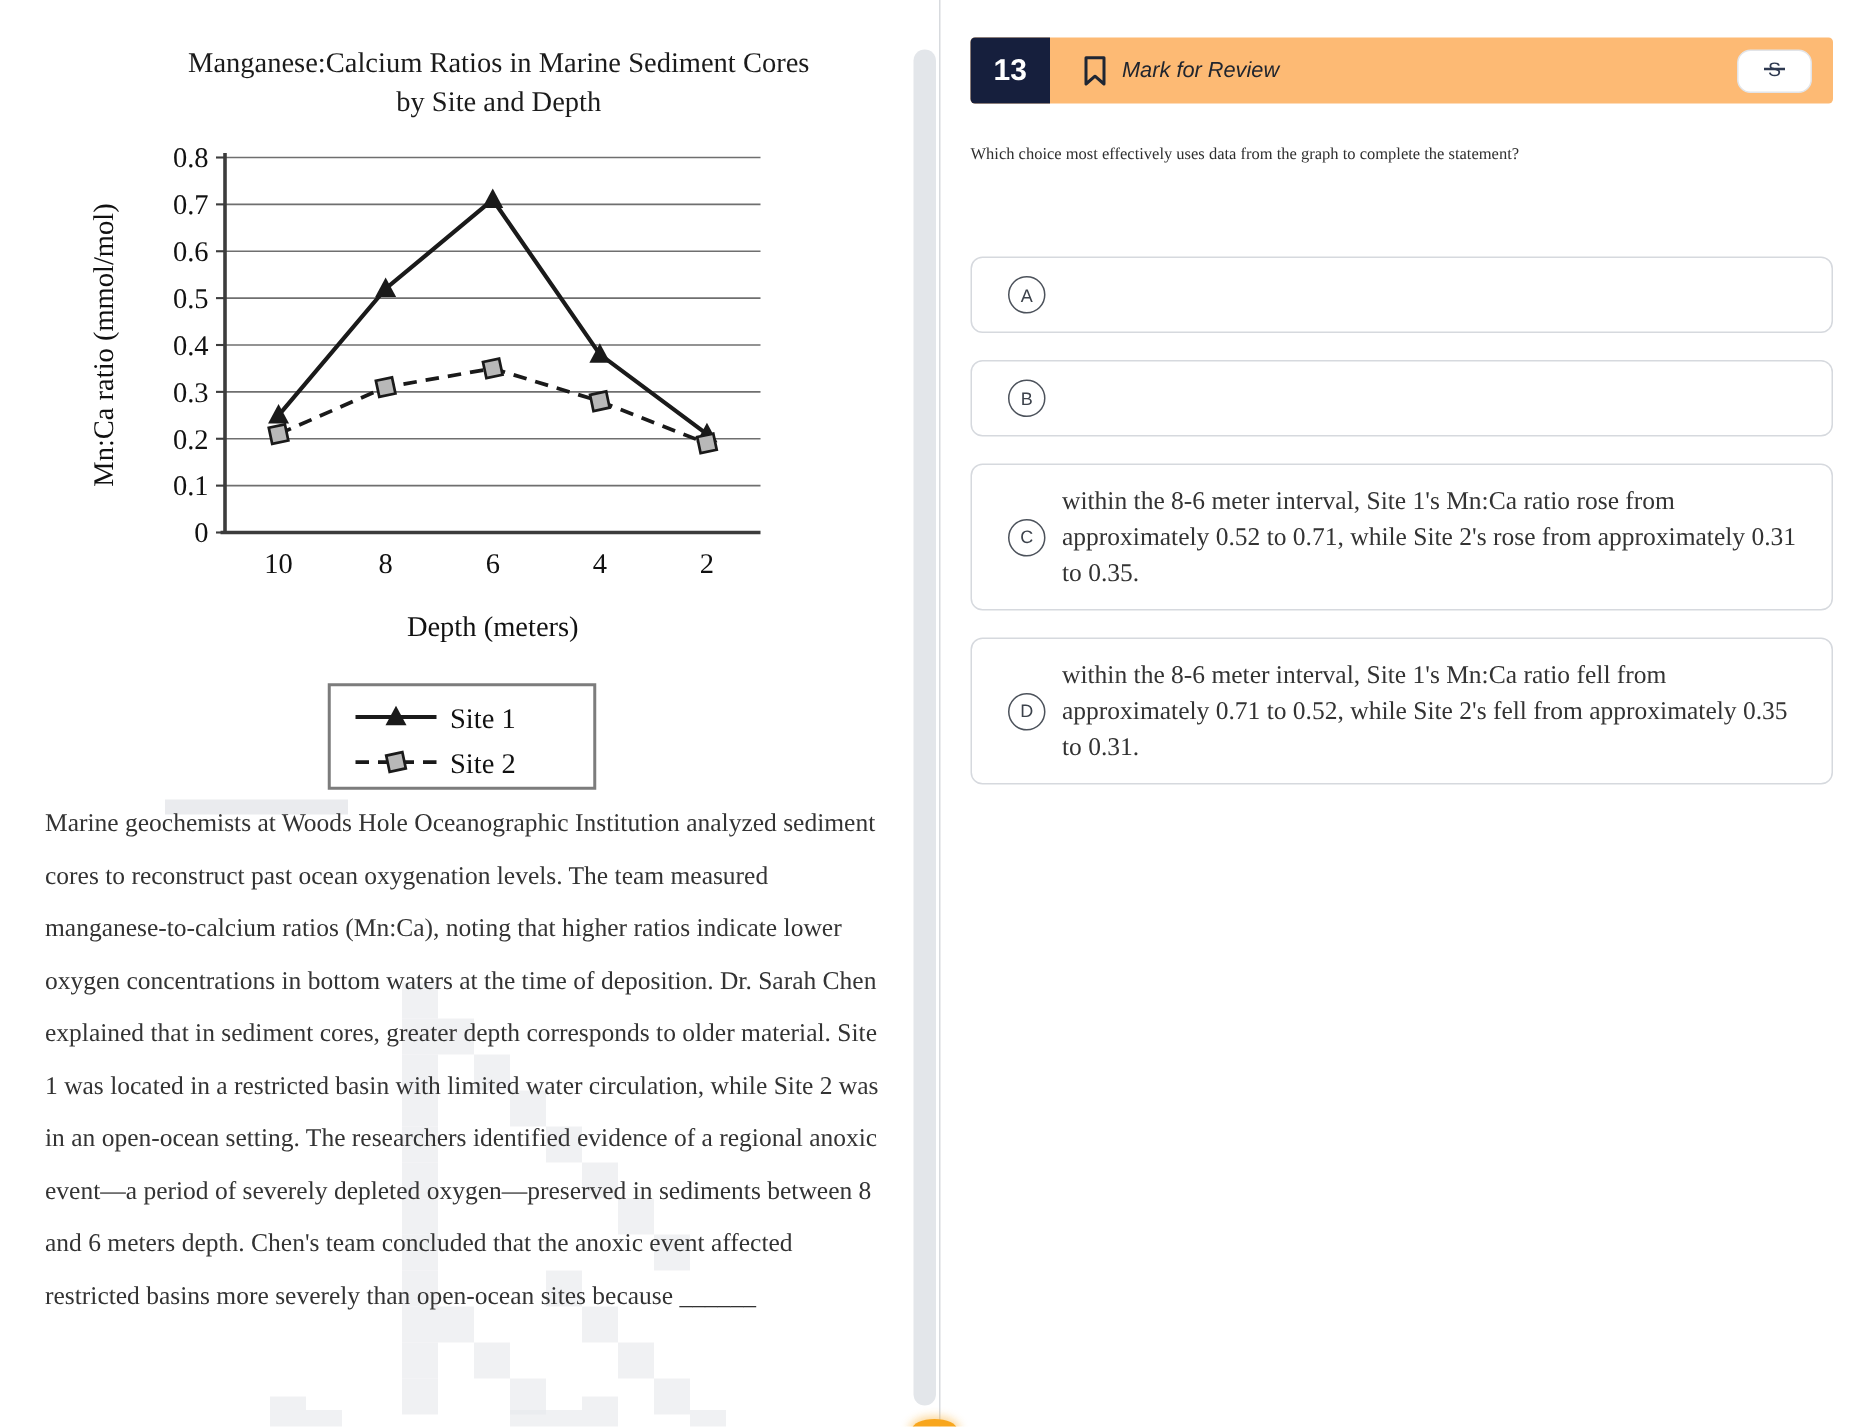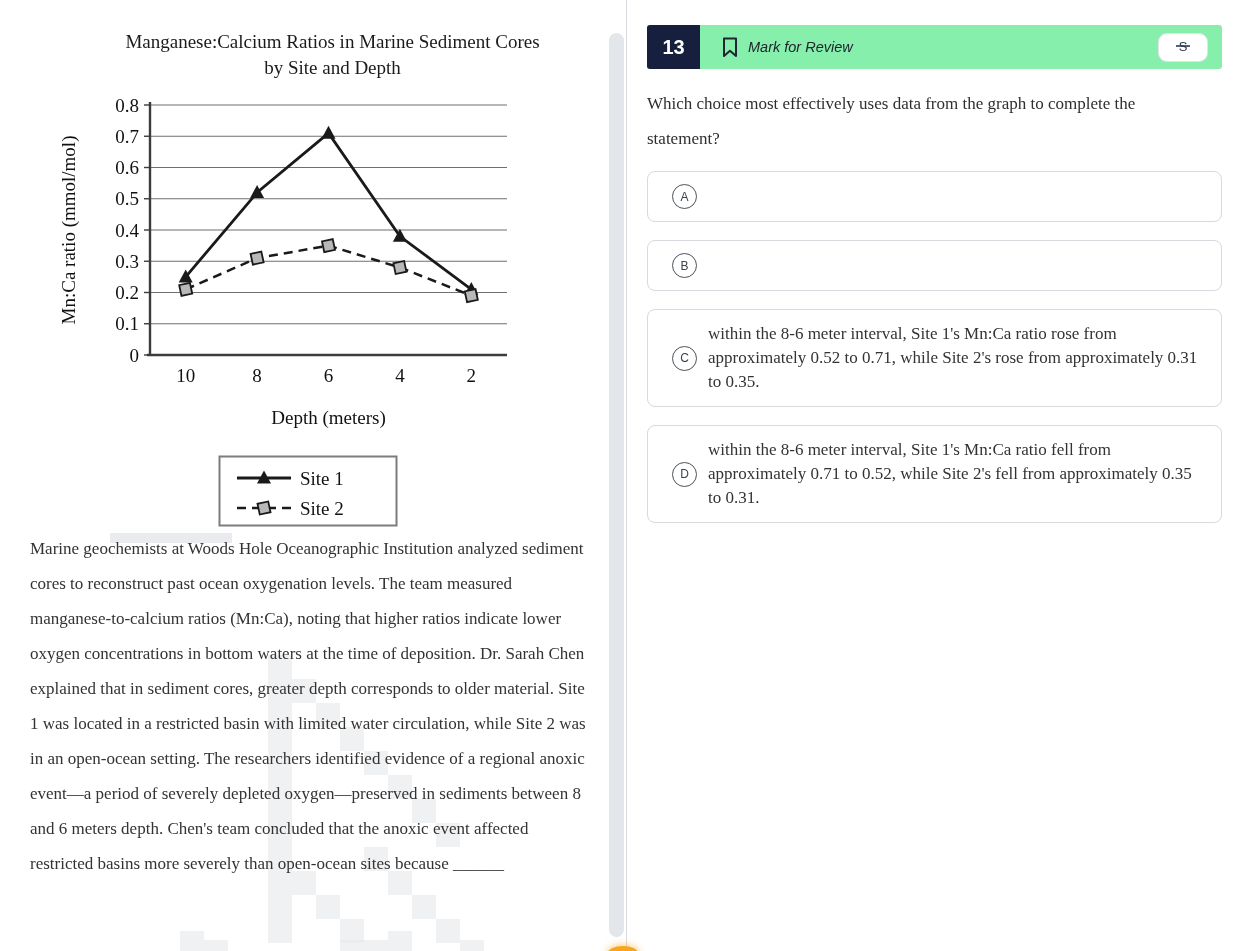--- a/index.html
+++ b/index.html
@@ -30,32 +30,32 @@
   .divider-line { position:absolute; left:626px; top:0; width:1px; height:951px; background:#d7dade; }
   .divider-scrollbar { position:absolute; left:609px; top:33px; width:15px; height:904px;
                        background:#e3e6ea; border-radius:8px; z-index:3; }
   .bottom-peek { position:absolute; left:608px; top:946px; width:30px; height:14px;
                  border-radius:50%; background:#f8a61d; box-shadow:0 0 6px 2px rgba(248,166,29,.45);
                  z-index:4; }
 
   
   .right-panel { position:absolute; left:647px; top:0; width:575px; height:951px; }
   .q-header { position:absolute; left:0; top:25px; width:575px; height:44px;
-              background:#86efac; border-radius:3px; display:flex; align-items:center;
+              background:#fdba74; border-radius:3px; display:flex; align-items:center;
               font-family:"Liberation Sans", sans-serif; }
   .q-number { width:53px; height:44px; background:#161f3d; color:#fff; border-radius:3px 0 0 3px;
               display:flex; align-items:center; justify-content:center;
               font-size:20px; font-weight:bold; }
   .mark { display:flex; align-items:center; gap:10px; margin-left:22px; cursor:pointer;font-style:italic; }
   .mark svg { display:block; }
   .mark-label { font-size:14.5px; color:#20252e; }
   .strike-btn { margin-left:auto; margin-right:14px; width:50px; height:29px; background:#fff;
                 border:1px solid #e2e4e8; border-radius:9px; display:flex; align-items:center;
                 justify-content:center; cursor:pointer; padding:0; }
-  .prompt { position:absolute; left:0; top:86px; width:528px; font-size:17px;
+  .prompt { position:absolute; left:0; top:86px; width:528px; font-size:11px;
             line-height:35px; color:#2f2f2f; }
   .choices { position:absolute; left:0; top:171px; width:575px; display:flex;
              flex-direction:column; gap:18px; }
   .choice { display:flex; align-items:center; gap:11px; background:#fff;
             border:1px solid #d6d9de; border-radius:8px; padding:12px 16px 12px 24px;
             cursor:pointer; }
   .badge { flex:0 0 auto; width:25px; height:25px; border:1.5px solid #4c525b; border-radius:50%;
            display:flex; align-items:center; justify-content:center;
            font-family:"Liberation Sans", sans-serif; font-size:12px; color:#3c424b; }
   .choice-text { font-size:17px; line-height:24px; color:#333; max-width:499px; }

